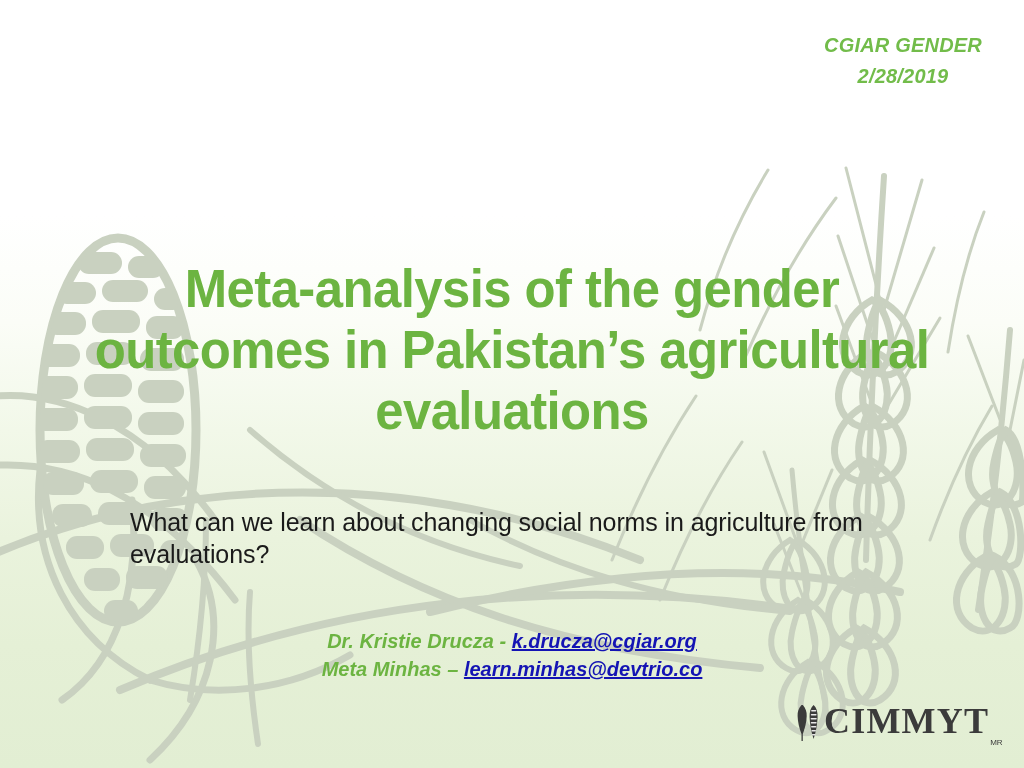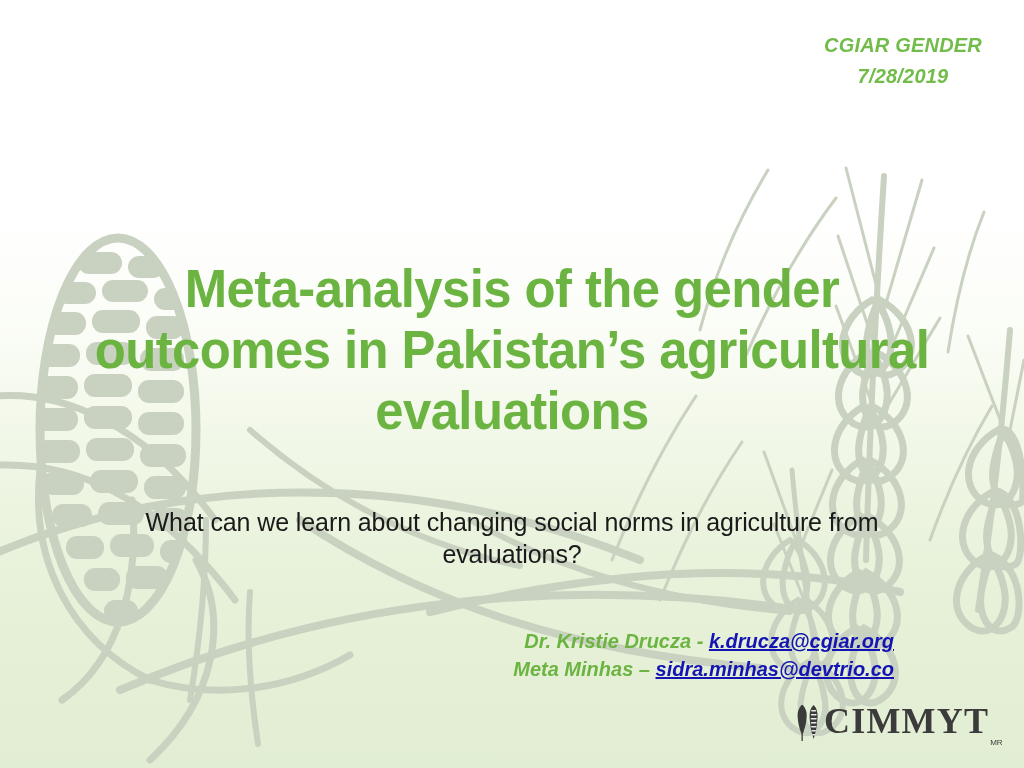--- a/index.html
+++ b/index.html
@@ -65,34 +65,34 @@
     transform: scaleX(0.96);
     transform-origin: center top;
   }
 
   
   #subtitle {
     position: absolute;
     left: 130px;
     top: 506px;
     width: 764px;
-    text-align: center;
+    text-align: left;
     font-size: 25px;
     line-height: 32px;
     color: #1a1a1a;
     letter-spacing: -0.1px;
   }
 
   
   #authors {
     position: absolute;
     left: 130px;
     top: 627px;
     width: 764px;
-    text-align: right;
+    text-align: center;
     line-height: 28px;
   }
   .author-line {
     font-size: 20px;
     font-style: italic;
     font-weight: bold;
     color: #6cb441;
     white-space: nowrap;
   }
   .email-link {
@@ -303,33 +303,33 @@
       <g stroke-width="6">
         <path d="M 190 700 C 200 640 206 580 206 520"></path>
         <path d="M 258 744 C 250 690 246 640 250 592"></path>
       </g>
 
     </g>
   </svg>
 
   <div id="header">
     <div class="hdr-line">CGIAR GENDER</div>
-    <div class="hdr-line">7/28/2019</div>
+    <div class="hdr-line">2/28/2019</div>
   </div>
 
   <h1 id="title">Meta-analysis of the gender outcomes in Pakistan’s agricultural evaluations</h1>
 
   <div id="subtitle">What can we learn about changing social norms in agriculture from evaluations?</div>
 
   <div id="authors">
     <div class="author-line">
       <span>Dr. Kristie Drucza</span><span> - </span><a class="email-link" href="#">k.drucza@cgiar.org</a>
     </div>
     <div class="author-line">
-      <span>Meta Minhas</span><span> – </span><a class="email-link" href="#">sidra.minhas@devtrio.co</a>
+      <span>Meta Minhas</span><span> – </span><a class="email-link" href="#">learn.minhas@devtrio.co</a>
     </div>
   </div>
 
   <div id="logo">
     <svg id="logo-mark" width="26" height="40" viewBox="0 0 26 40" xmlns="http://www.w3.org/2000/svg">
       <g fill="#3b3b3b">
 
         <path d="M6.5 2 C3.6 5 2.4 9 2.6 13 C2.8 19 4.2 25 6.5 31 L6.5 38 L7.8 38 L7.8 31
                  C10.1 25 11.5 19 11.7 13 C11.9 9 10.7 5 7.8 2 Z"></path>
 

